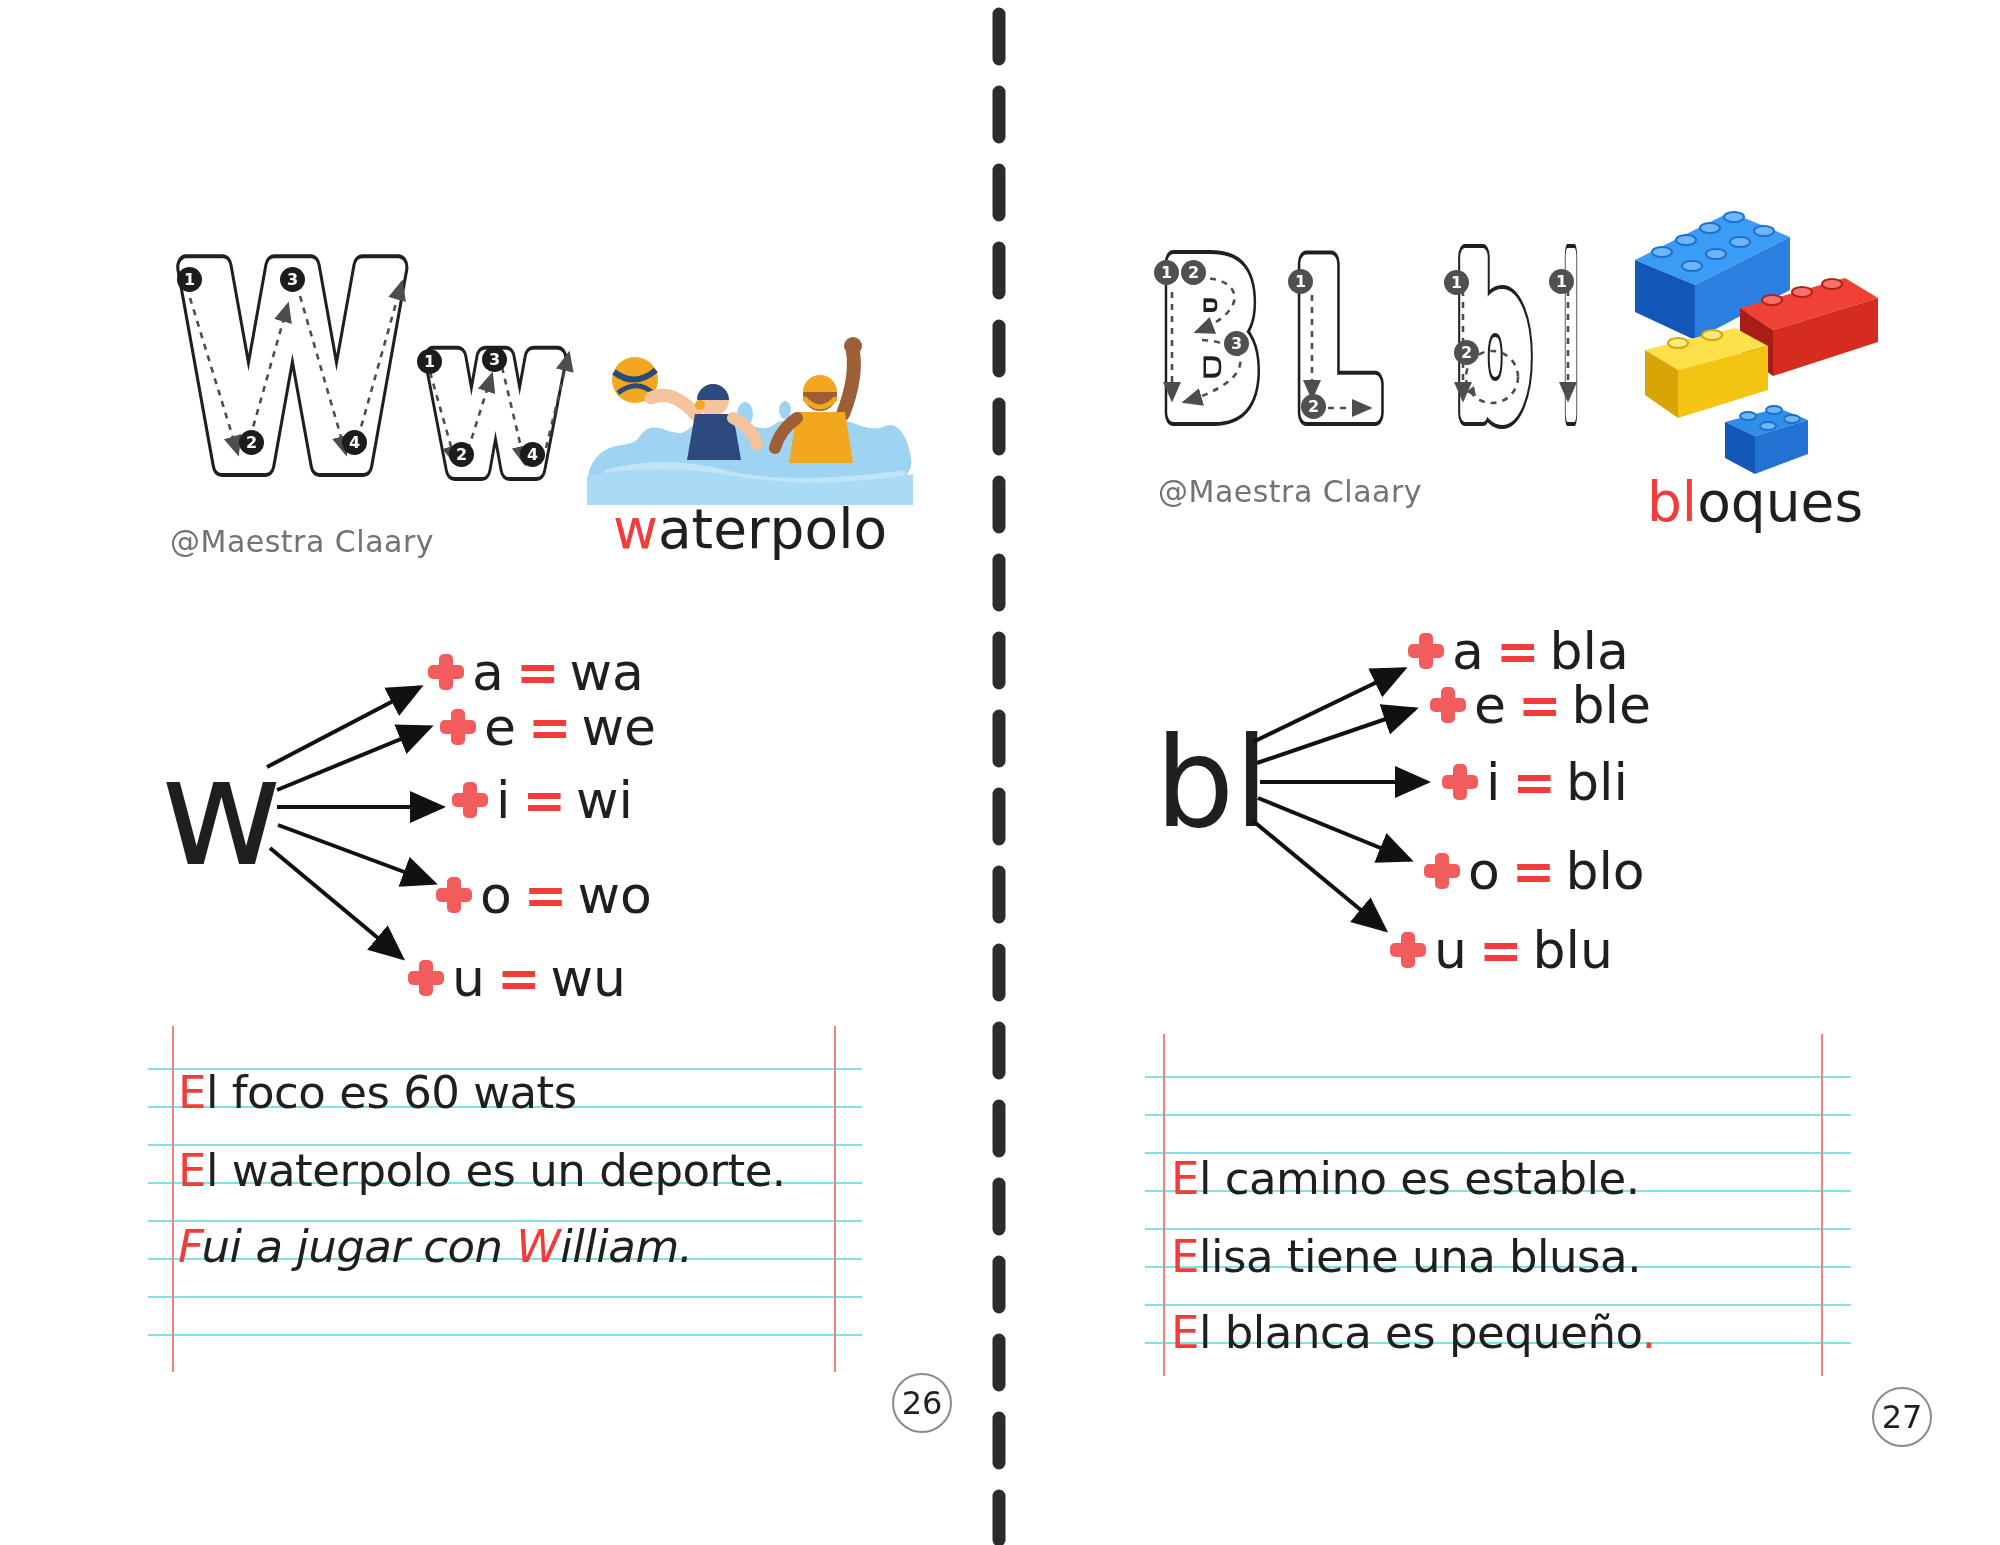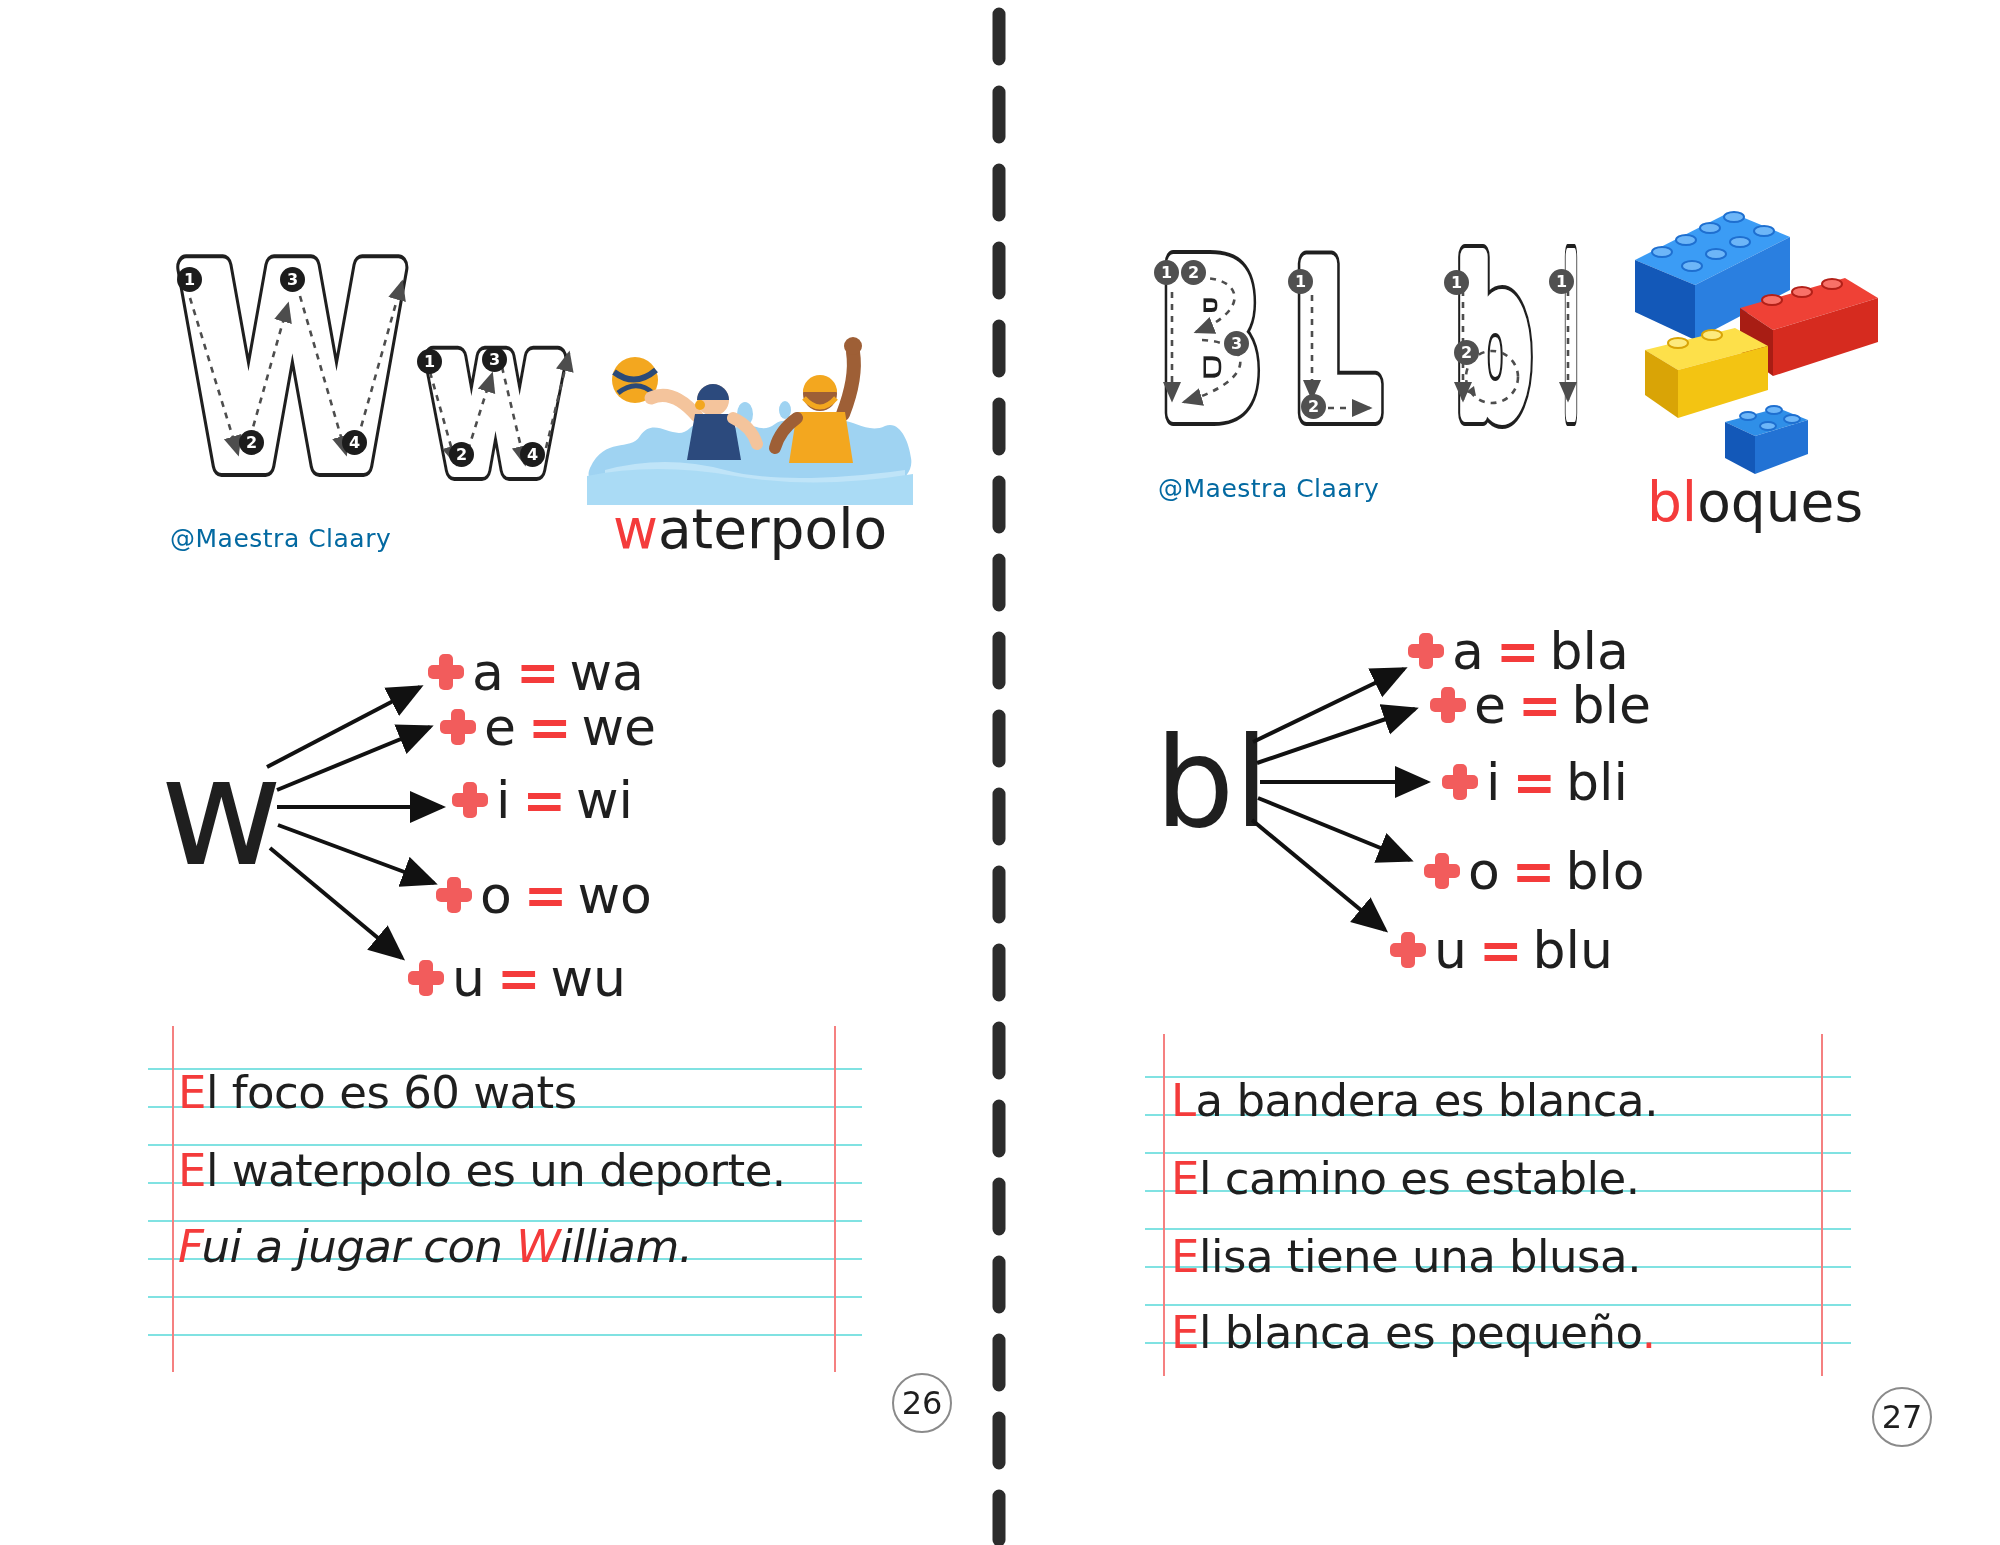--- a/index.html
+++ b/index.html
@@ -13,21 +13,21 @@
   svg{position:absolute;overflow:visible;}
 
   
   text.bub-back{stroke:var(--ink);stroke-width:26;fill:var(--ink);stroke-linejoin:round;stroke-linecap:round;font-family:"DejaVu Sans",sans-serif;font-weight:bold;}
   text.bub-front{stroke:#ffffff;stroke-width:18;fill:#ffffff;stroke-linejoin:round;stroke-linecap:round;font-family:"DejaVu Sans",sans-serif;font-weight:bold;}
   .guide{fill:none;stroke:#4d4d4d;stroke-width:2.6;stroke-dasharray:6 6;}
   .badge{position:absolute;width:25px;height:25px;border-radius:50%;background:var(--badge-dark);
          color:#fff;font-size:16px;font-weight:bold;display:flex;align-items:center;justify-content:center;line-height:1;}
   .badge.gray{background:var(--badge-gray);}
 
-  .credit{position:absolute;font-size:25px;color:#0369a1;letter-spacing:.5px;}
+  .credit{position:absolute;font-size:30px;color:#737373;letter-spacing:.5px;}
   .caption{position:absolute;font-size:55px;color:var(--ink);text-align:center;letter-spacing:0;}
   .caption .red-accent{color:var(--accent-red);}
 
   .diagram-letter{position:absolute;color:var(--ink);line-height:1;font-weight:500;}
   .diagram-letter.left{font-size:150px;}
   .diagram-letter.right{font-size:125px;}
   .arrow-line{stroke:#111;stroke-width:4;fill:none;}
 
   .syl-row{position:absolute;display:flex;align-items:center;height:60px;}
   .syl-row .plus{position:relative;width:36px;height:36px;margin-right:8px;flex:0 0 auto;}
@@ -297,21 +297,20 @@
     <div class="syl-row" style="left:1390px;top:920px;">
       <span class="plus"></span>
       <span class="vowel">u</span>
       <span class="eq">=</span>
       <span class="syl">blu</span>
     </div>
 
     <div class="paper" style="left:1145px;top:1040px;width:706px;height:322px;">
       <div class="vmargin" style="left:18px;"></div>
       <div class="vmargin" style="right:28px;"></div>
-      <div class="sentence" style="left:26px;top:36px;"><span class="red-accent">L</span><span>a bandera es blanca.</span></div>
       <div class="sentence" style="left:26px;top:114px;"><span class="red-accent">E</span><span>l camino es estable.</span></div>
       <div class="sentence" style="left:26px;top:192px;"><span class="red-accent">E</span><span>lisa tiene una blusa.</span></div>
       <div class="sentence" style="left:26px;top:268px;"><span class="red-accent">E</span><span>l blanca es pequeño</span><span class="red-accent">.</span></div>
     </div>
 
     <div class="page-num" style="left:1872px;top:1387px;">27</div>
   </section>
 
 </div>
 

